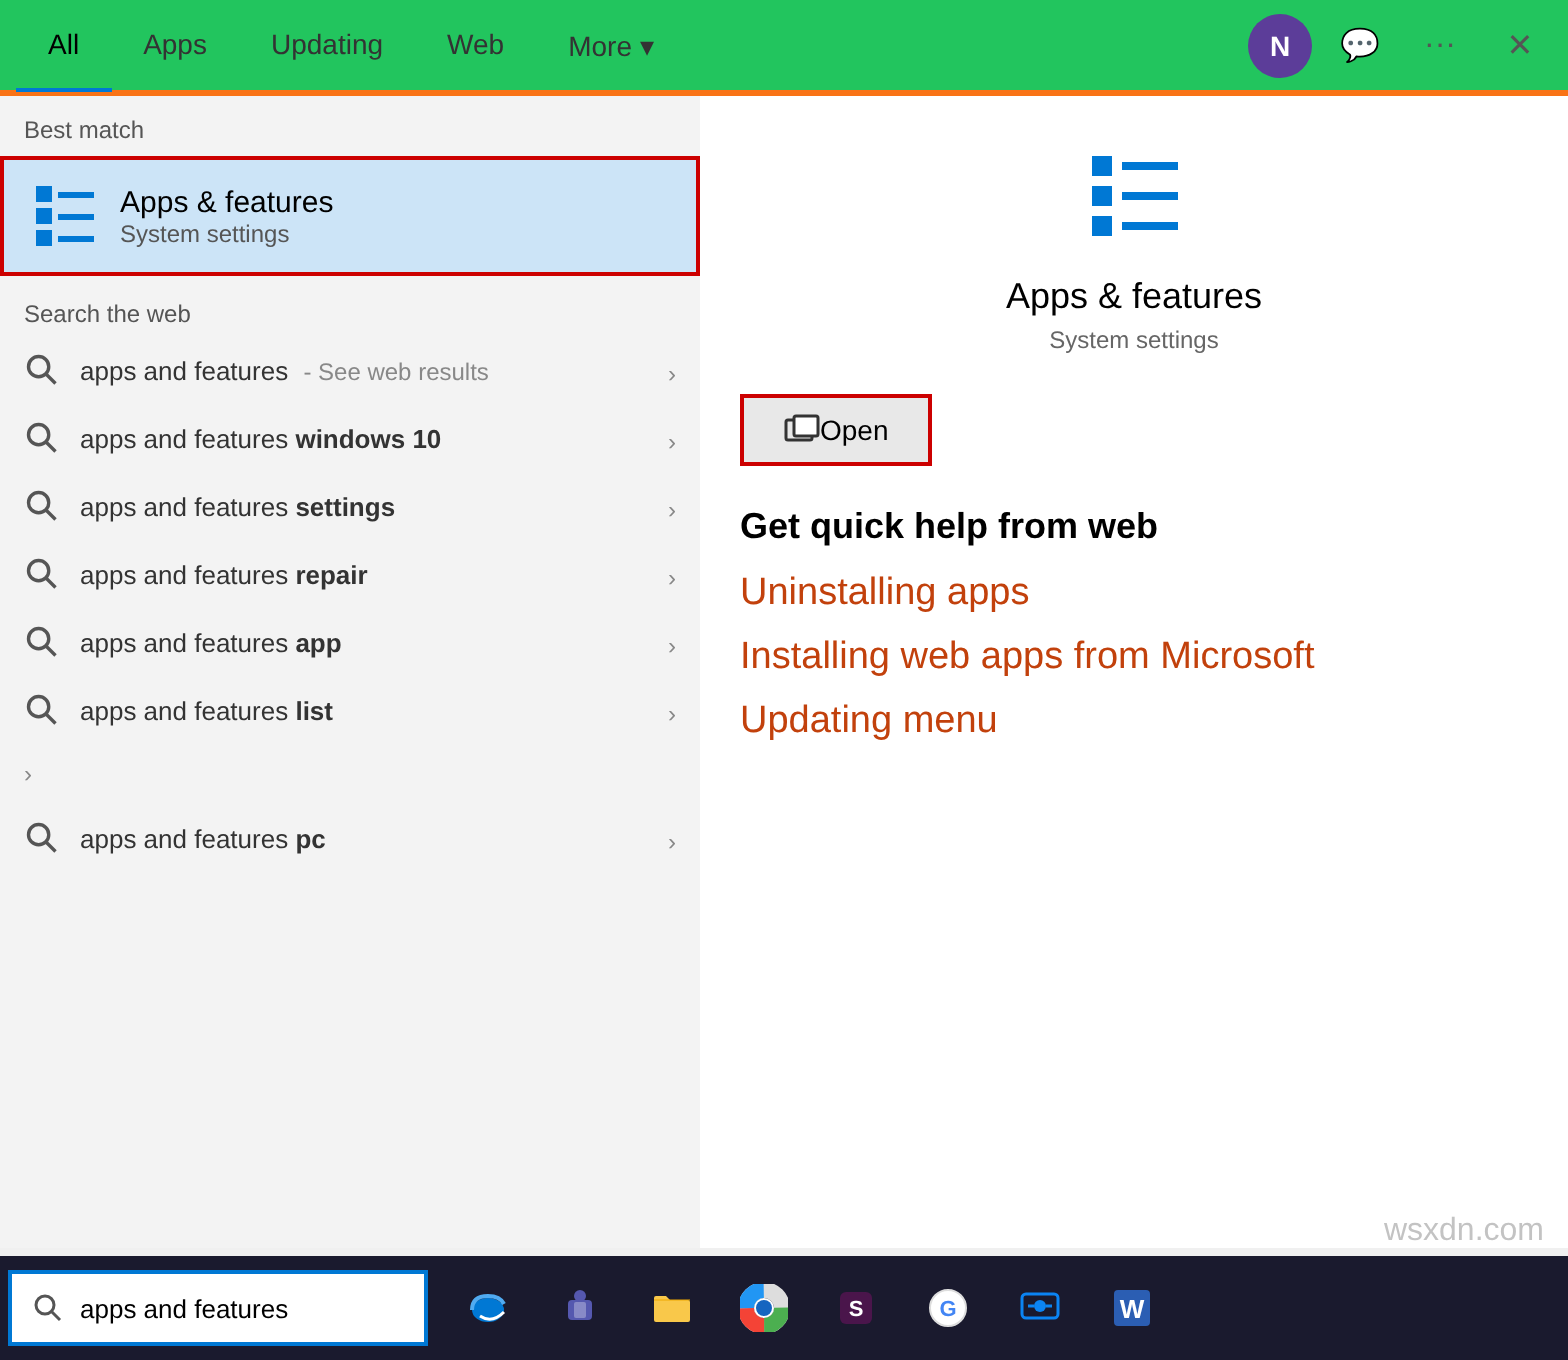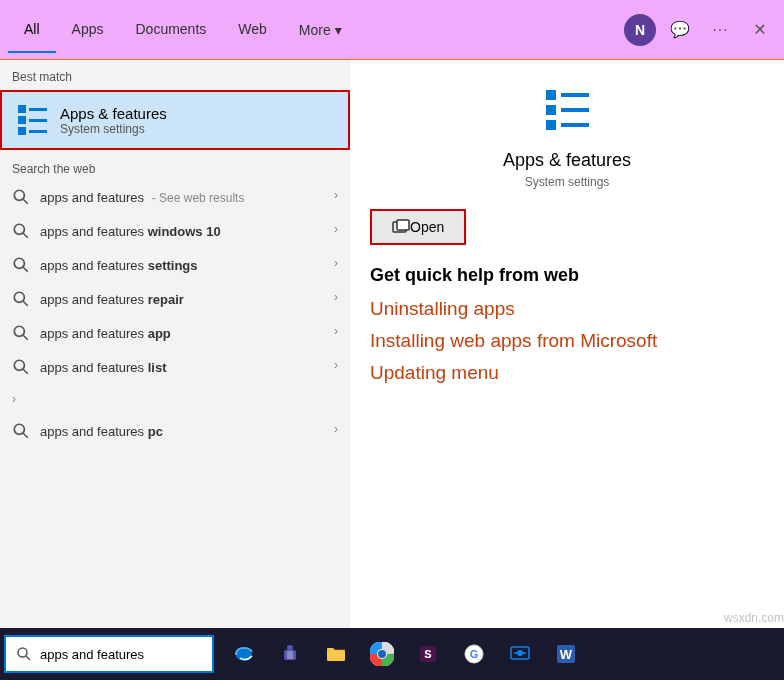--- a/index.html
+++ b/index.html
@@ -9,24 +9,24 @@
       font-family: 'Segoe UI', Arial, sans-serif;
       background: #f0f0f0;
       overflow: hidden;
       position: relative;
     }
 
     
     .top-nav {
       display: flex;
       align-items: center;
-      background: #f0abfc;
-      height: 60px;
+      background: #22c55e;
+      height: 48px;
       padding: 0 8px;
-      border-bottom: 1px solid #f97316;
+      border-bottom: 3px solid #f97316;
     }
     .nav-tabs {
       display: flex;
       align-items: center;
       gap: 0;
       flex: 1;
     }
     .nav-tab {
       padding: 14px 16px;
       font-size: 14px;
@@ -134,21 +134,21 @@
     }
 
     
     .search-web-section {
       flex: 1;
       overflow-y: auto;
     }
 
     .search-item {
       display: flex;
-      align-items: flex-start;
+      align-items: flex-end;
       padding: 8px 12px;
       cursor: pointer;
       justify-content: space-between;
       gap: 48px;
     }
     .search-item-left {
       display: flex;
       align-items: center;
       gap: 10px;
     }
@@ -327,34 +327,34 @@
     }
     .large-icon-line {
       width: 28px;
       height: 4px;
       background: #0078d4;
     }
 
     .watermark {
       position: absolute;
       bottom: 55px;
-      right: 0;
-      font-size: 12px;
+      right: 12px;
+      font-size: 16px;
       color: #aaa;
       opacity: 0.7;
     }
   </style>
 </head>
 <body>
 
 <div class="top-nav">
   <div class="nav-tabs">
     <div class="nav-tab active">All</div>
     <div class="nav-tab">Apps</div>
-    <div class="nav-tab">Documents</div>
+    <div class="nav-tab">Updating</div>
     <div class="nav-tab">Web</div>
     <div class="more-tab">
       <span>More</span>
       <span>▾</span>
     </div>
   </div>
   <div class="nav-right">
     <div class="avatar-circle">N</div>
     <div class="icon-btn">💬</div>
     <div class="icon-btn">···</div>

